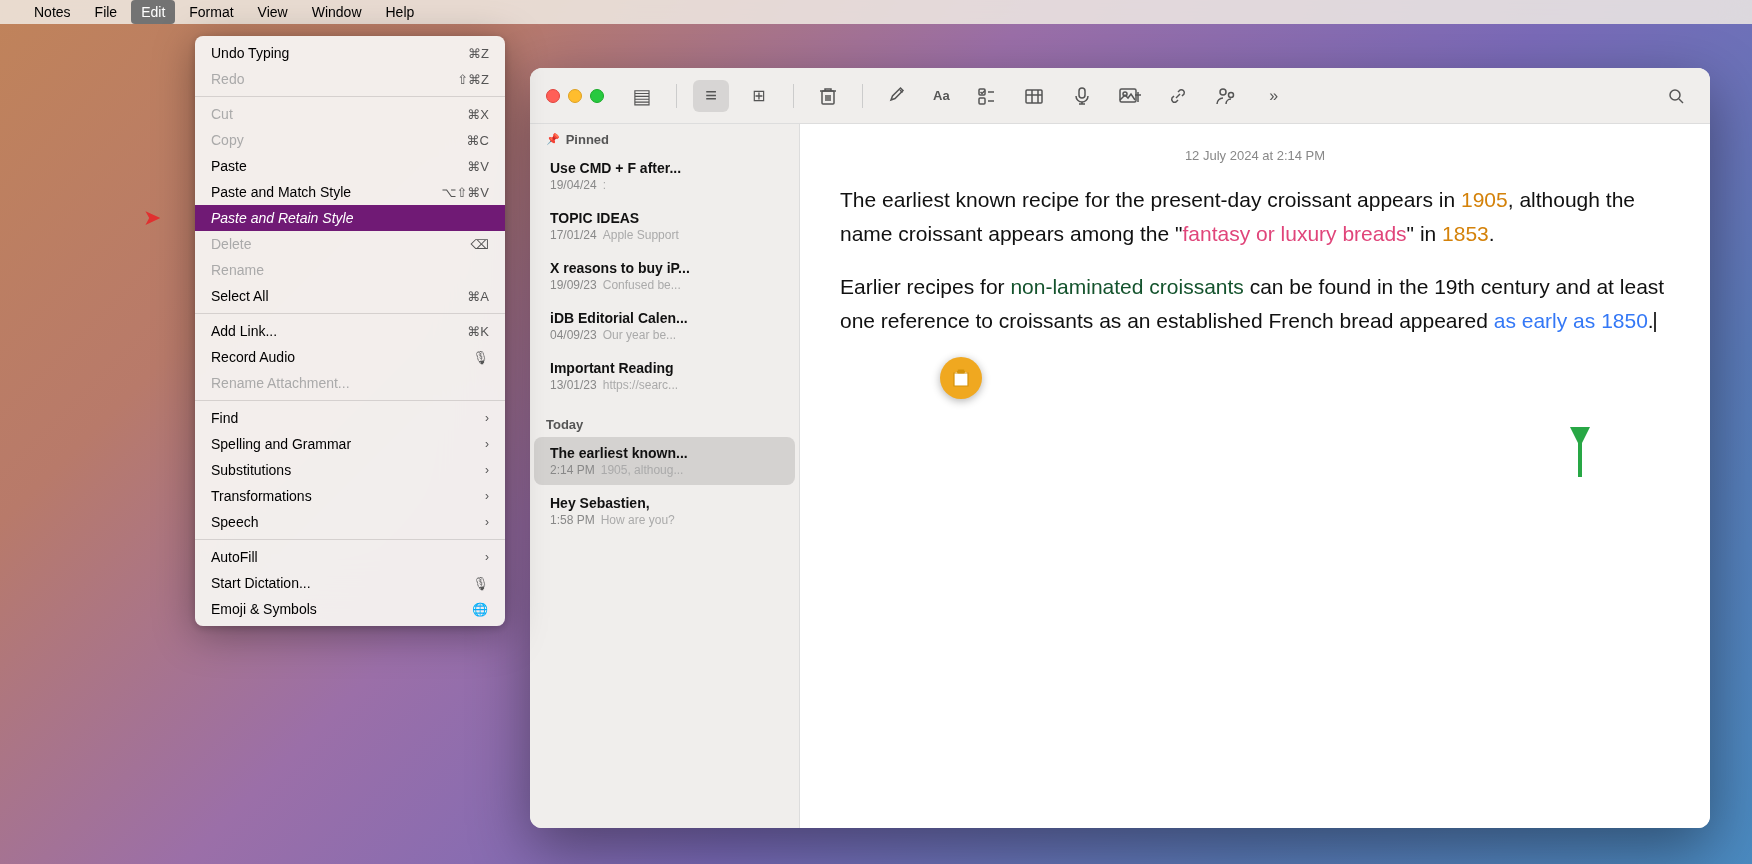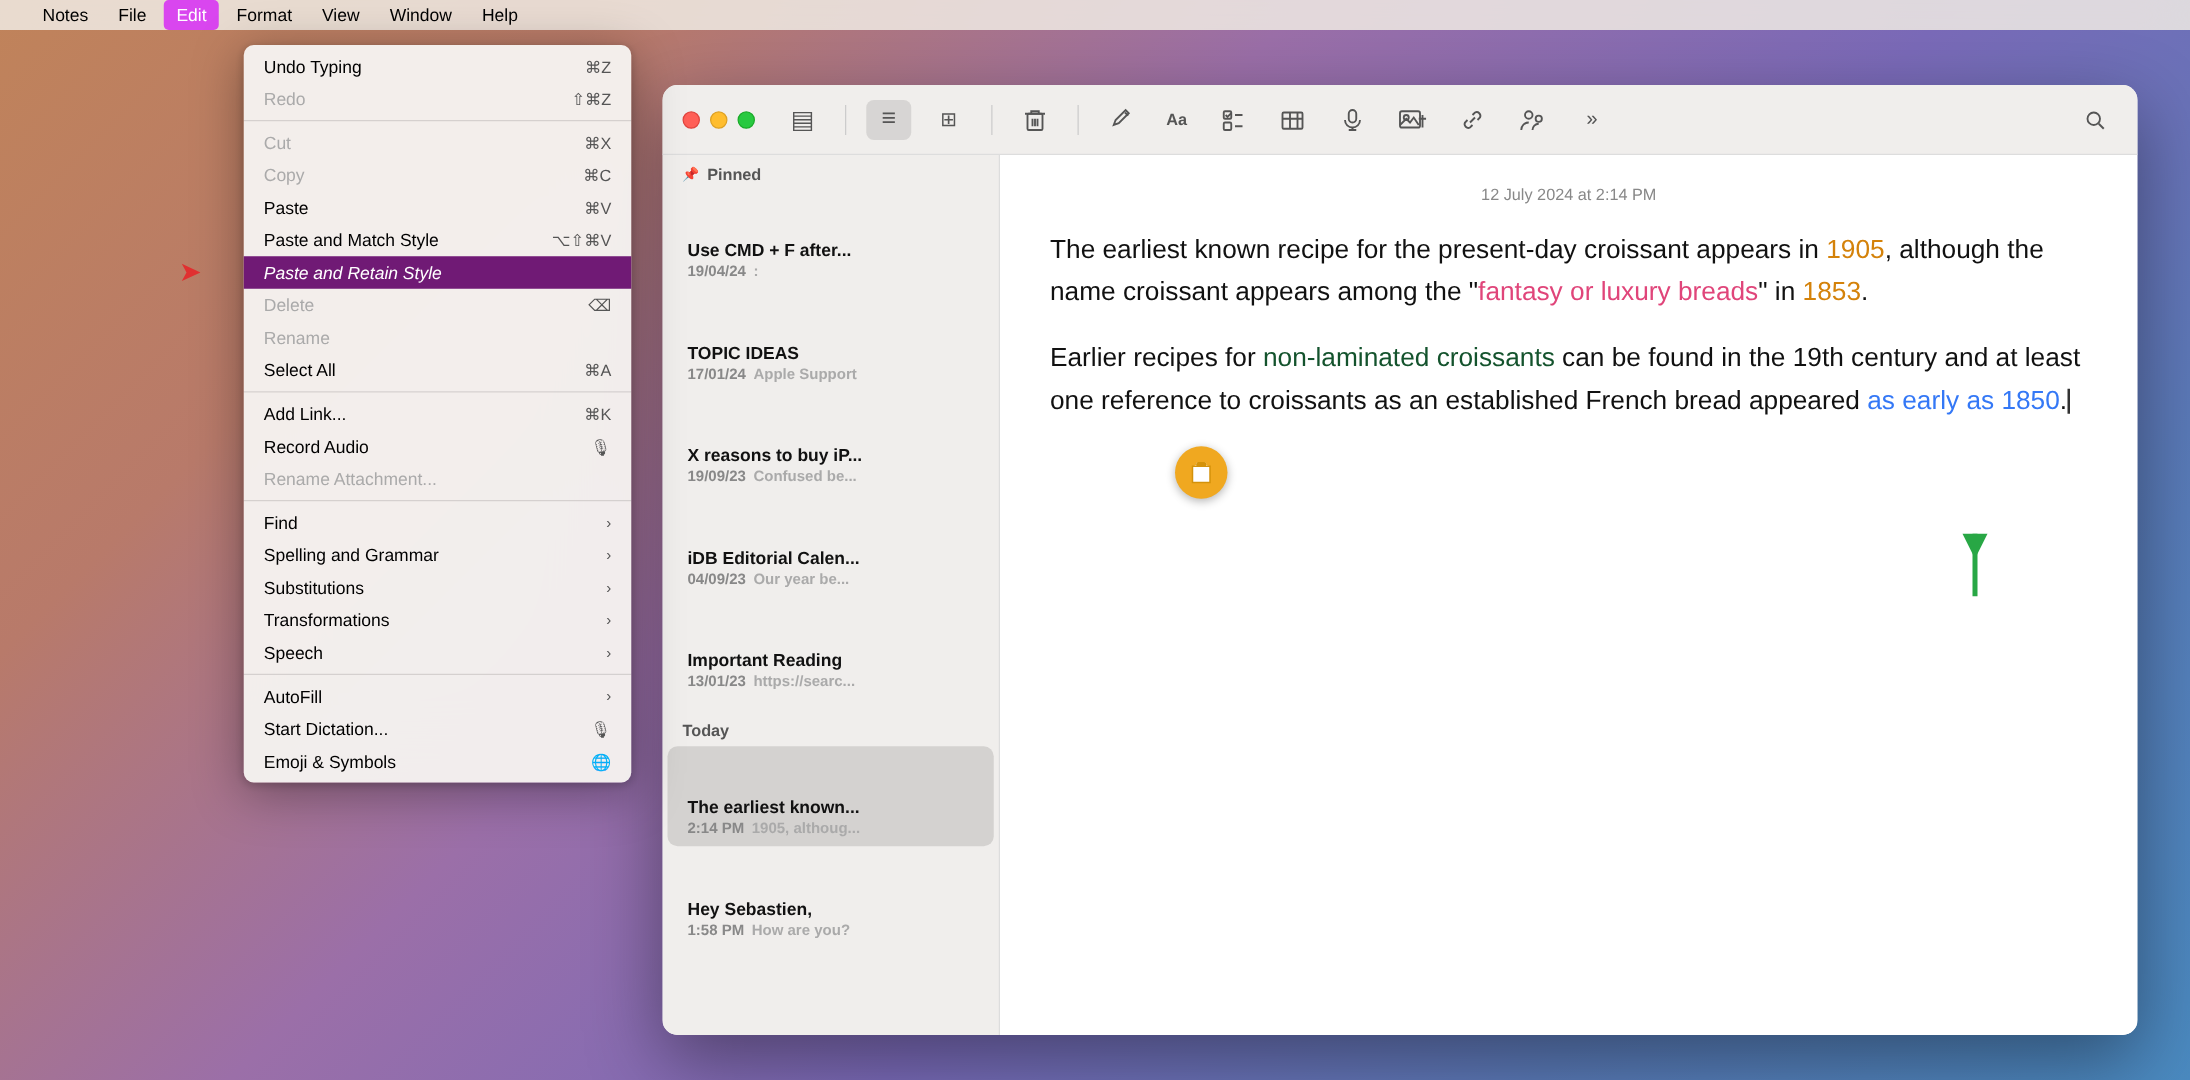--- a/index.html
+++ b/index.html
@@ -23,21 +23,21 @@
       position: relative;
       z-index: 1000;
     }
     .menu-bar-item {
       padding: 4px 10px;
       font-size: 14px;
       border-radius: 4px;
       cursor: pointer;
       color: #000;
     }
-    .menu-bar-item.active { background: #d946ef; color: white; }
+    .menu-bar-item.active { background: #737373; color: white; }
     .apple-logo {
       font-size: 16px;
       margin-right: 8px;
       cursor: pointer;
     }
 
     
     .dropdown-menu {
       position: absolute;
       top: 36px;
@@ -172,28 +172,26 @@
       cursor: pointer;
       border-radius: 8px;
       margin: 1px 4px;
     }
     .note-item.active { background: #d4d2d0; }
     .note-title {
       font-size: 14px;
       font-weight: 600;
       color: #111;
       margin-bottom: 2px;
-      margin-top: 32px;
     }
     .note-meta {
       font-size: 12px;
       color: #888;
       display: flex;
       gap: 6px;
-      font-weight: bold;
     }
     .note-date { color: #888; }
     .note-preview { color: #aaa; }
     .today-header {
       padding: 8px 16px 4px;
       font-size: 13px;
       font-weight: 600;
       color: #555;
       margin-top: 8px;
     }

